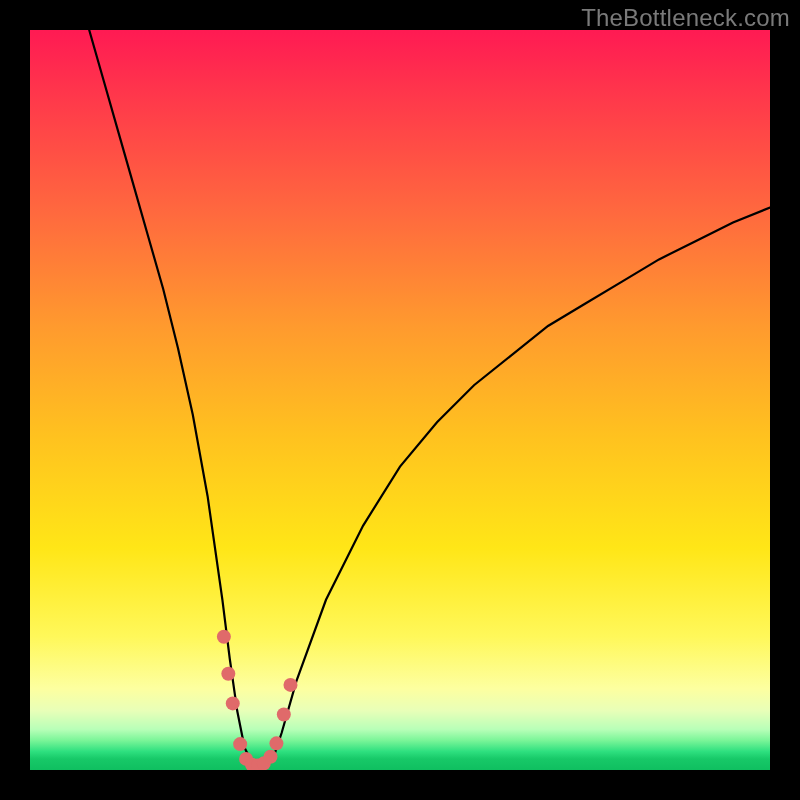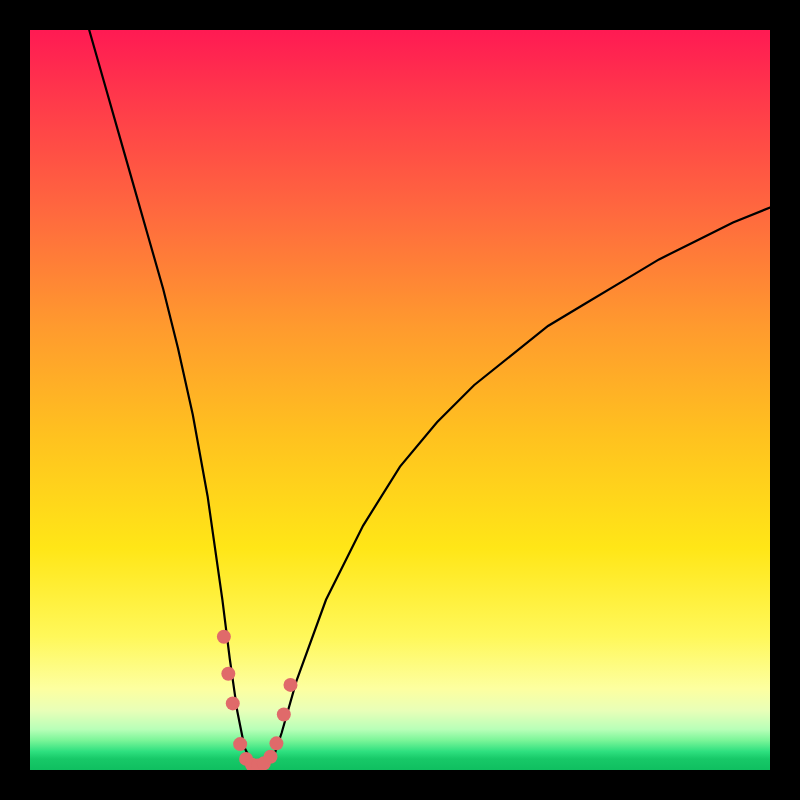--- a/index.html
+++ b/index.html
@@ -95,13 +95,14 @@
           <circle cx="222.00" cy="734.82" r="7" class="marker" fill="#e06a6a"></circle>
           <circle cx="227.92" cy="735.56" r="7" class="marker" fill="#e06a6a"></circle>
           <circle cx="233.84" cy="733.34" r="7" class="marker" fill="#e06a6a"></circle>
           <circle cx="240.50" cy="726.68" r="7" class="marker" fill="#e06a6a"></circle>
           <circle cx="246.42" cy="713.36" r="7" class="marker" fill="#e06a6a"></circle>
           <circle cx="253.82" cy="684.50" r="7" class="marker" fill="#e06a6a"></circle>
           <circle cx="260.48" cy="654.90" r="7" class="marker" fill="#e06a6a"></circle>
         </g>
     </svg>
   </div>
+  <div class="watermark">TheBottleneck.com</div>
 </div>
 
 </body></html>

